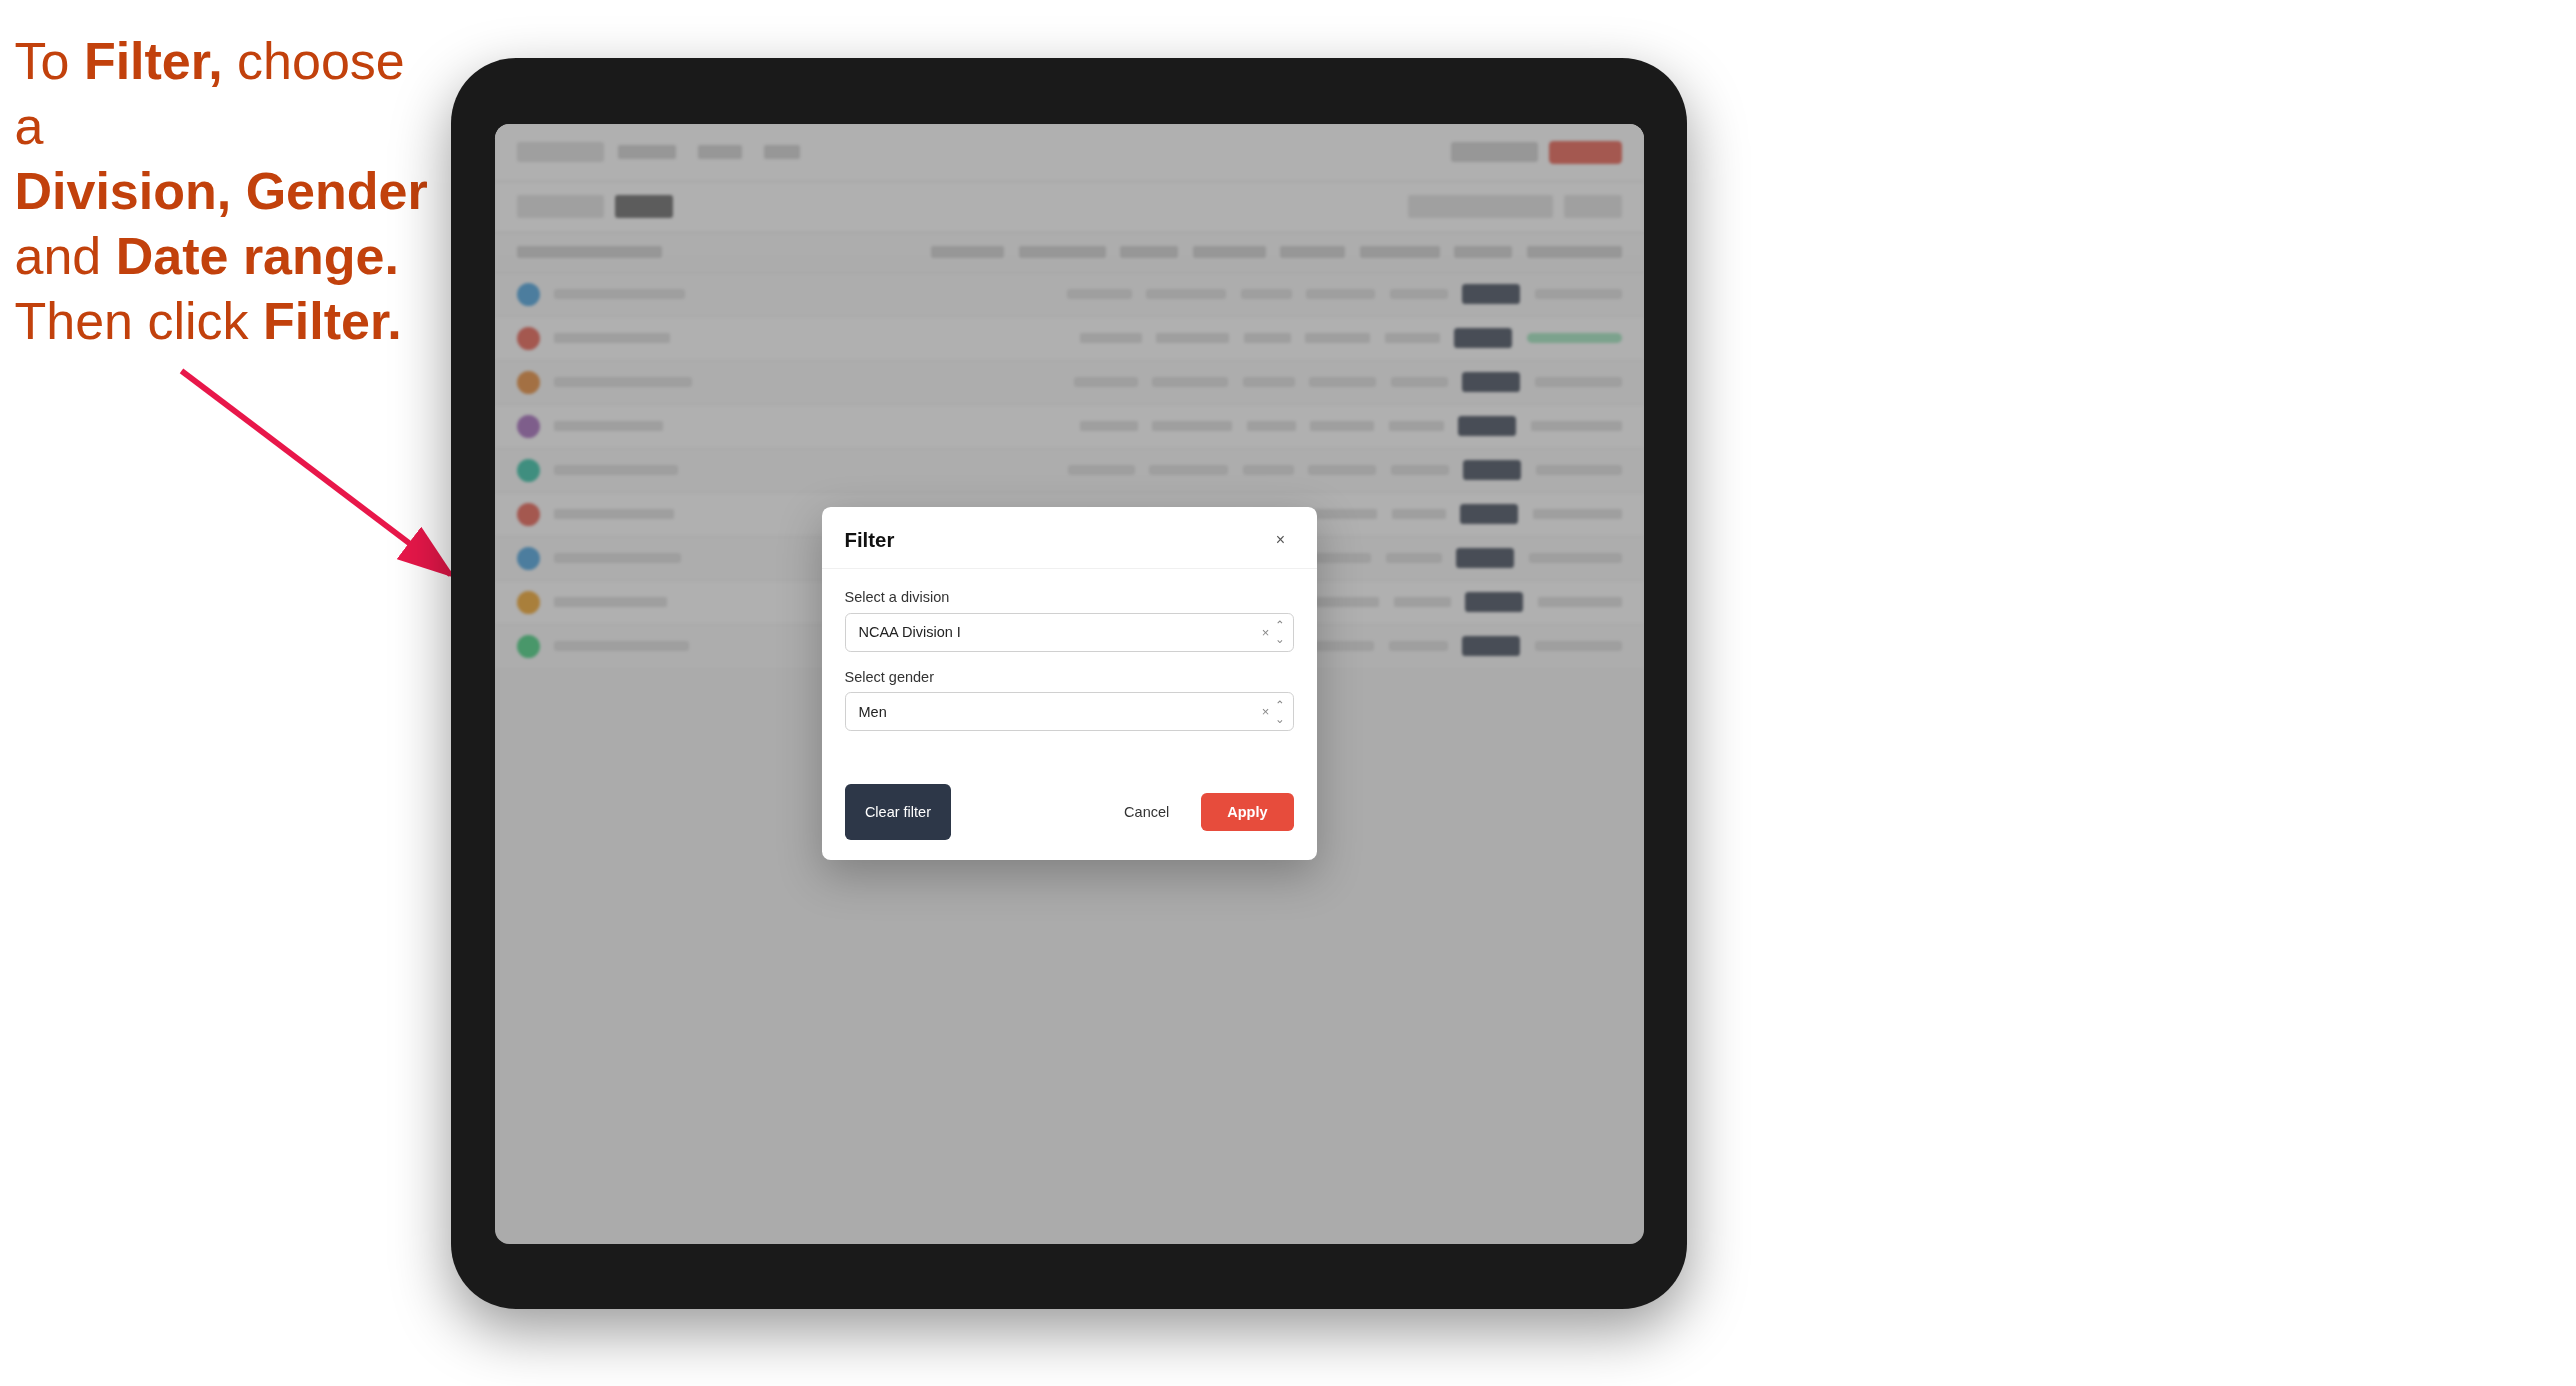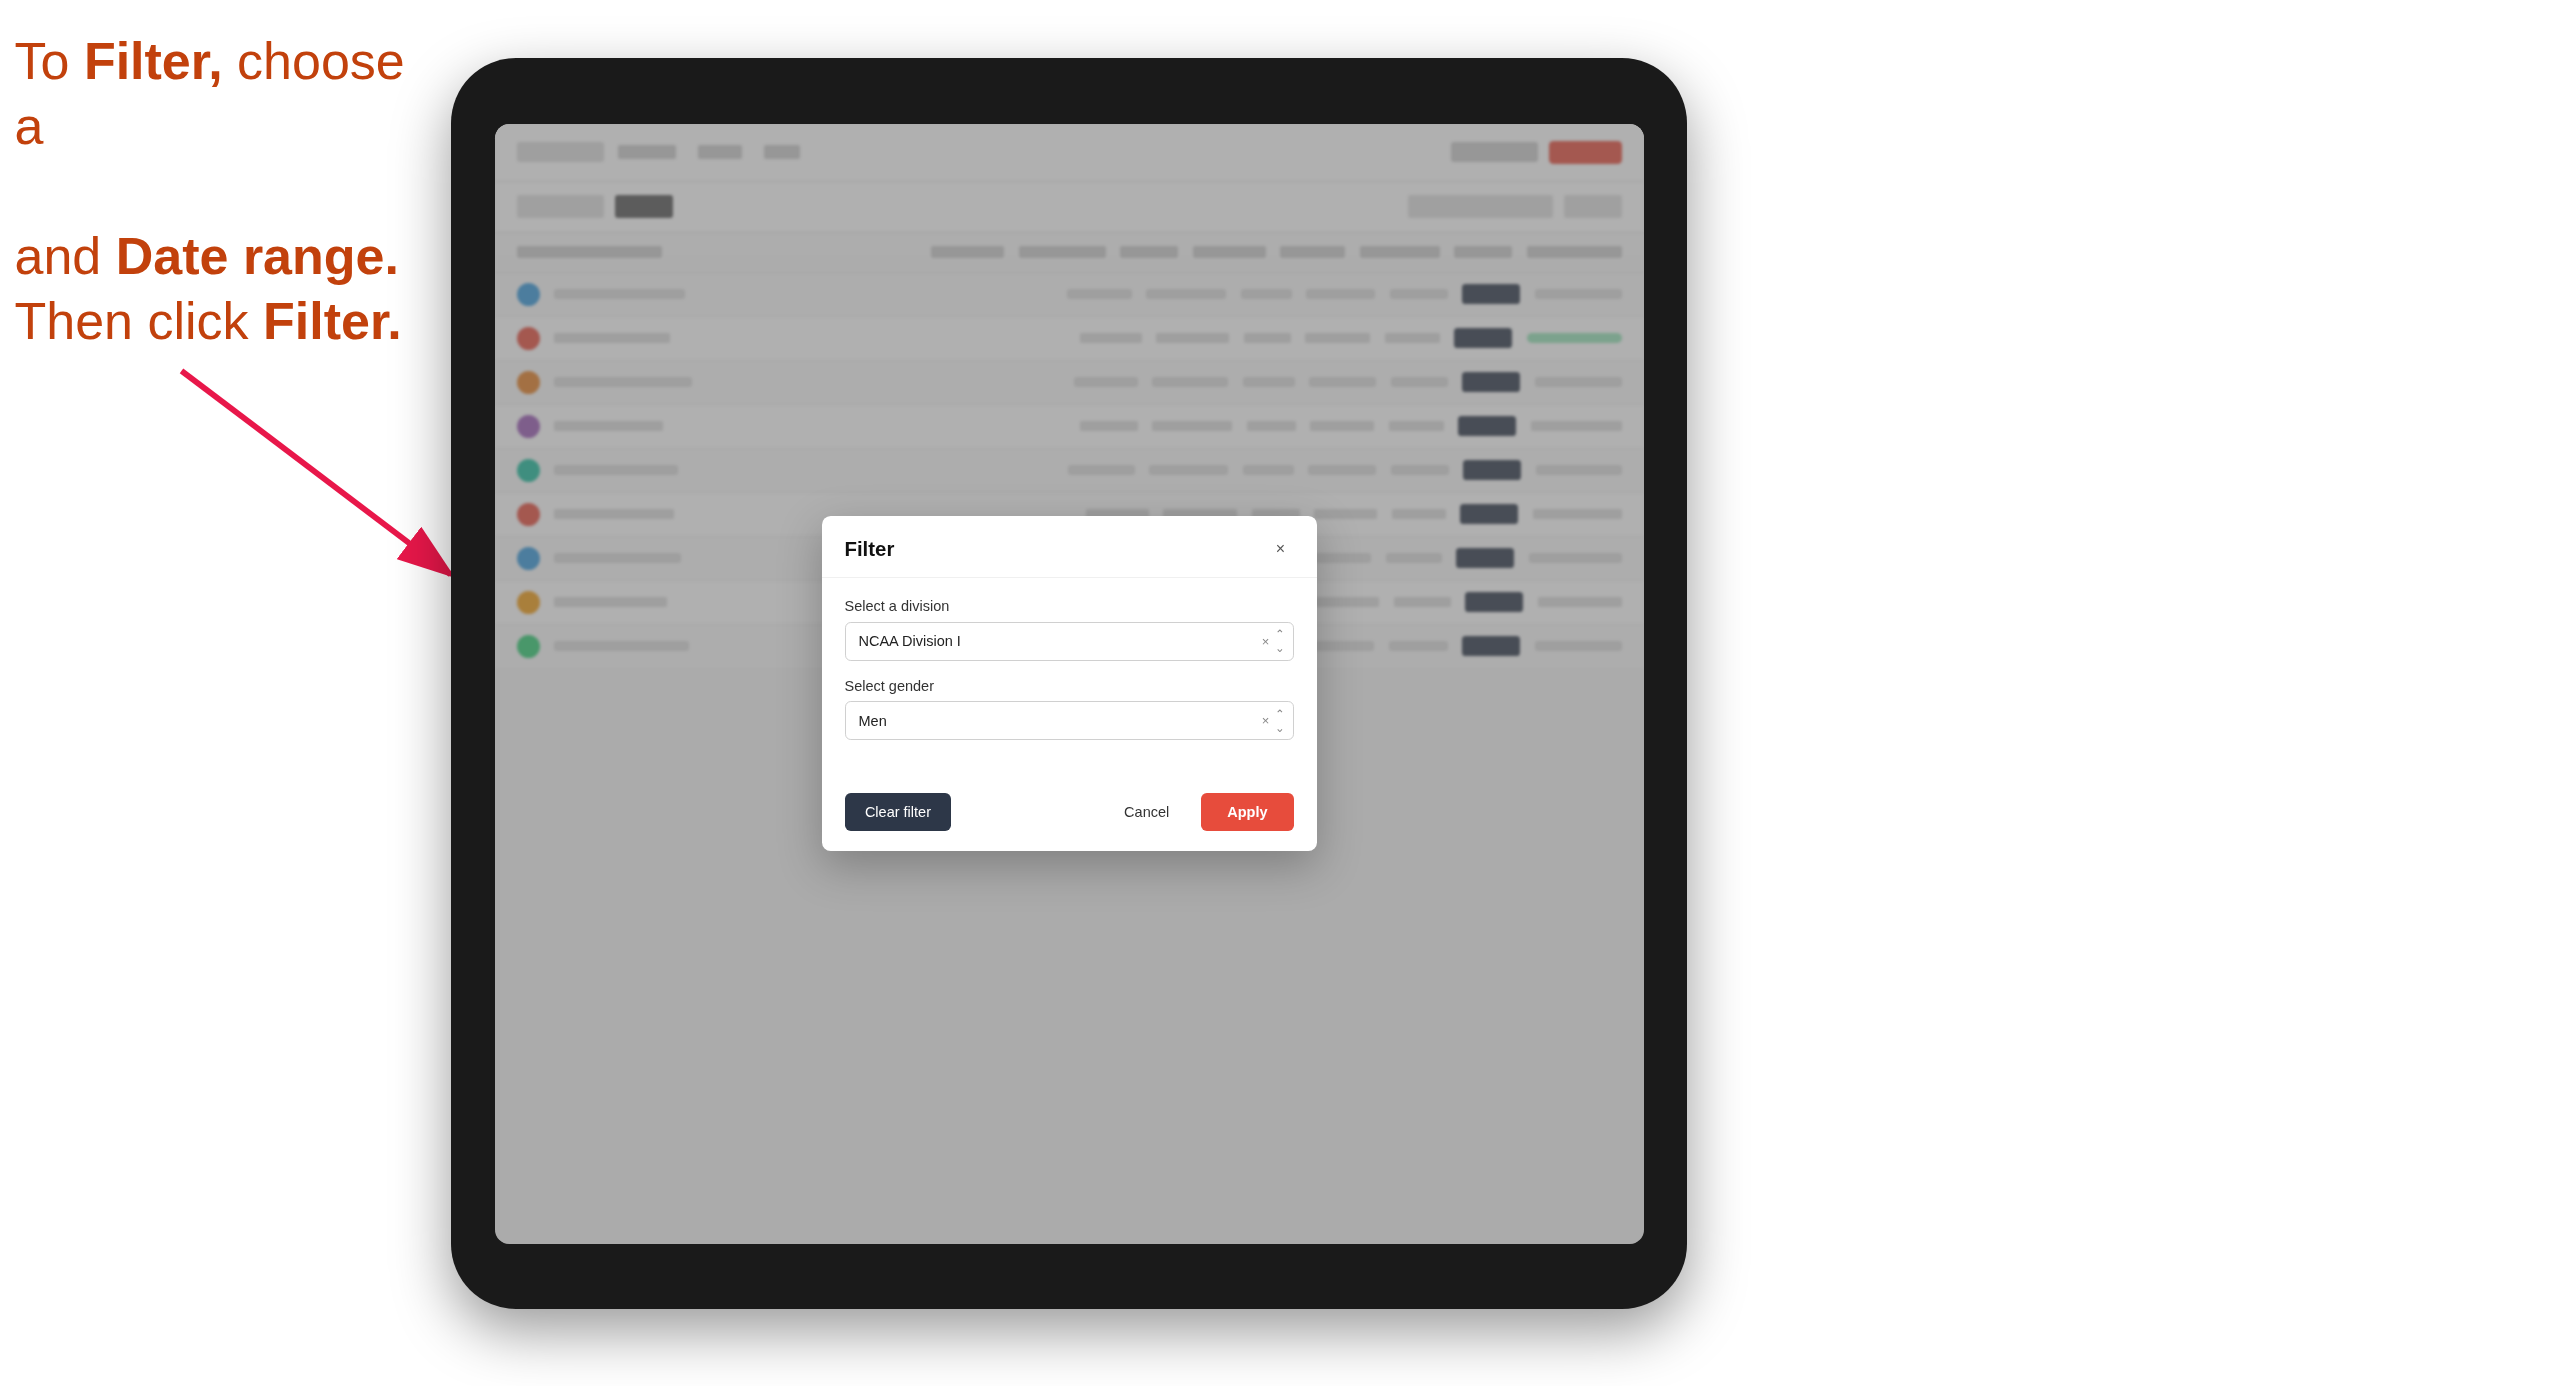--- a/index.html
+++ b/index.html
@@ -301,21 +301,21 @@
     }
 
     .modal-footer {
       display: flex;
       align-items: center;
       justify-content: space-between;
       padding: 14.5px 23px 20.4px;
     }
 
     .btn-clear-filter {
-      height: 38px;
+      height: 56px;
       padding: 0 20.4px;
       background: #2d3748;
       color: #fff;
       border: none;
       border-radius: 5.8px;
       font-size: 14.5px;
       font-weight: 500;
       cursor: pointer;
     }
 
@@ -355,21 +355,21 @@
       width: 364px;
       height: 291px;
       pointer-events: none;
     }
   </style>
 </head>
 <body>
 
 <div class="instruction-text">
   <span>To <span class="bold">Filter,</span> choose a<br>
-  <br>
+  <span class="bold">Division, Gender</span><br>
   and <span class="bold">Date range.</span><br>
   Then click <span class="bold">Filter.</span></span>
 </div>
 
 <svg class="arrow-svg" viewBox="0 0 500 400" xmlns="http://www.w3.org/2000/svg">
   <defs>
     <marker id="arrowhead" markerWidth="10" markerHeight="7" refX="9" refY="3.5" orient="auto">
       <polygon points="0 0, 10 3.5, 0 7" fill="#e8174a"></polygon>
     </marker>
   </defs>

